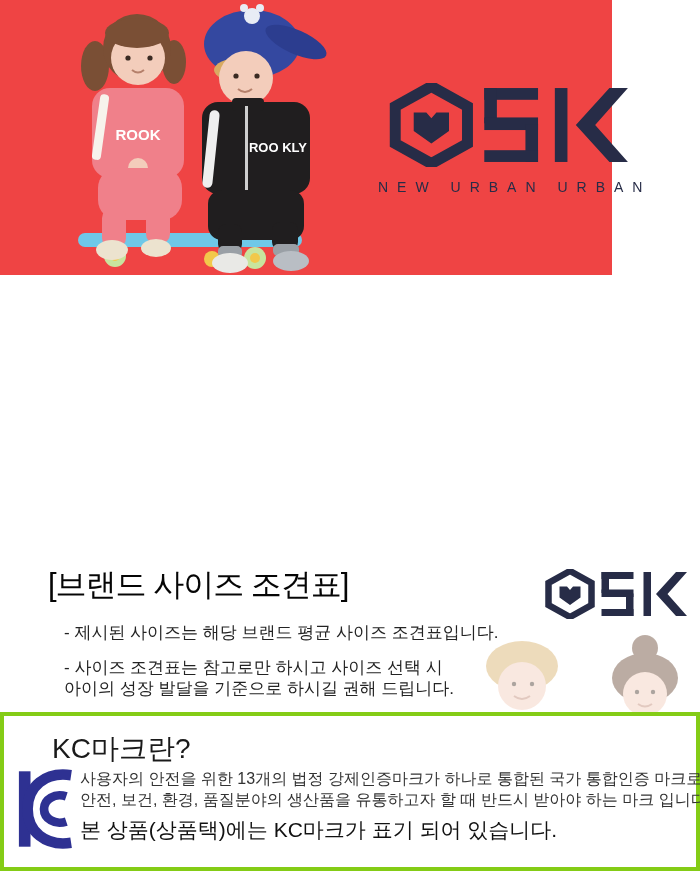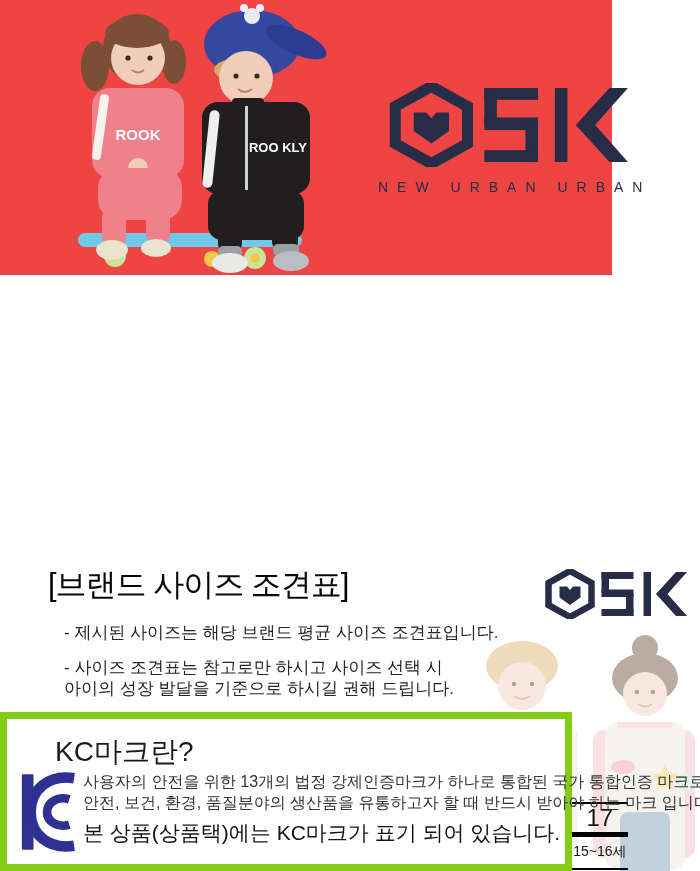--- a/index.html
+++ b/index.html
@@ -47,22 +47,22 @@
   .data-row { height:34px; }
   .data-row td { border-bottom:2px solid #000; }
   .data-row:last-child td { border-bottom:none; }
   .row-label { border-right:5px solid #000; font-size:21px; color:#000; }
   .val { font-size:25px; font-weight:300; letter-spacing:4px; color:#151515; }
   .val + .val { border-left:1px solid #000; }
   .data-row.age-row .val { font-size:14px; letter-spacing:0; }
 
   
   .kc-box {
-    position:absolute; left:0; top:712px; width:572px; height:159px;
-    border:7px solid #84cc16; background:#fff; z-index:5;
+    position:absolute; left:0; top:712px; width:700px; height:159px;
+    border:4px solid #84cc16; background:#fff; z-index:5;
   }
   .kc-title { position:absolute; left:48px; top:14px; font-size:28px; color:#1a1a1a; font-weight:400; }
   .kc-logo { position:absolute; left:12px; top:50px; width:58px; height:86px; }
   .kc-desc { position:absolute; left:76px; top:52px; font-size:16px; line-height:21px; color:#333; white-space:nowrap; }
   .kc-statement { position:absolute; left:76px; top:100px; font-size:21px; color:#111;text-align:center; }
 </style>
 </head>
 <body>
 
 <svg width="0" height="0" style="position:absolute" aria-hidden="true">

